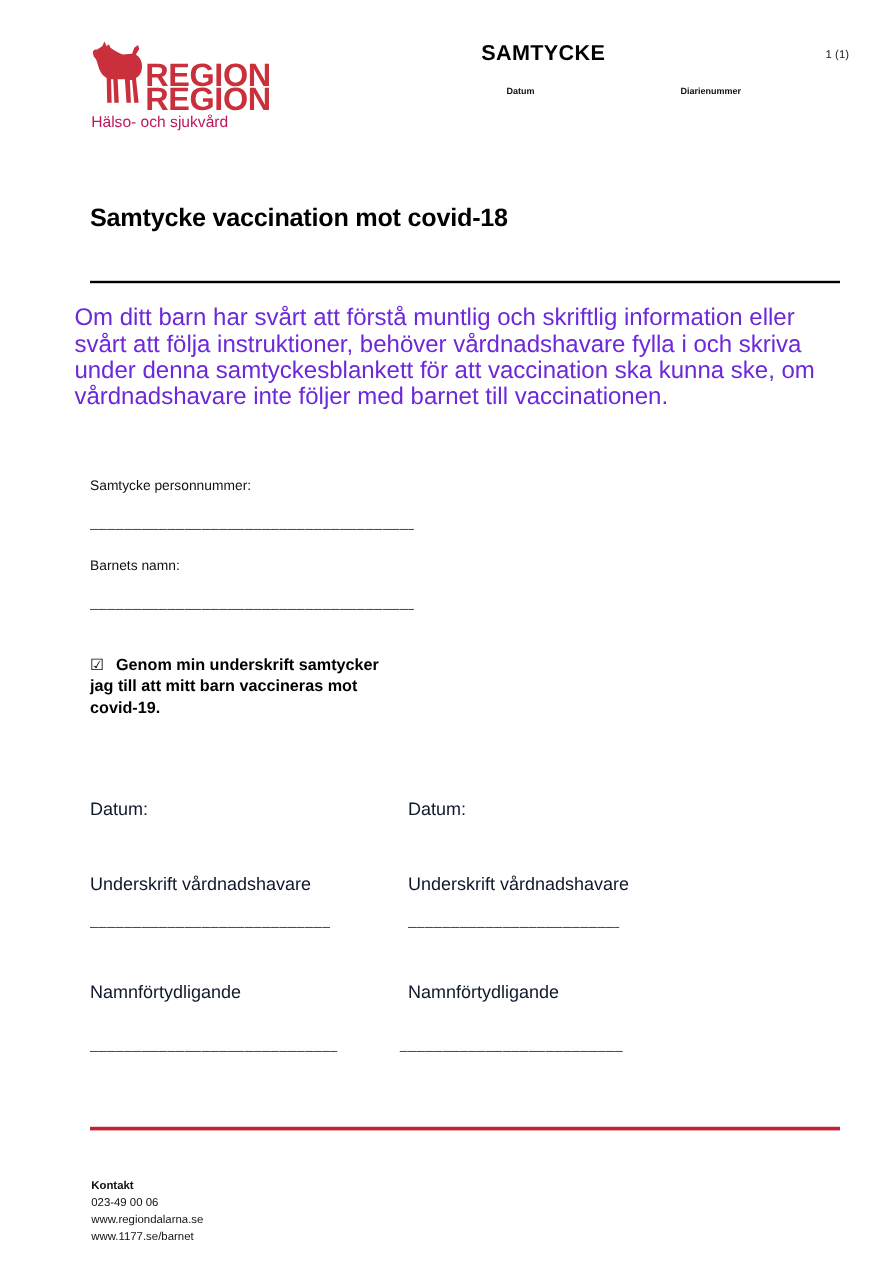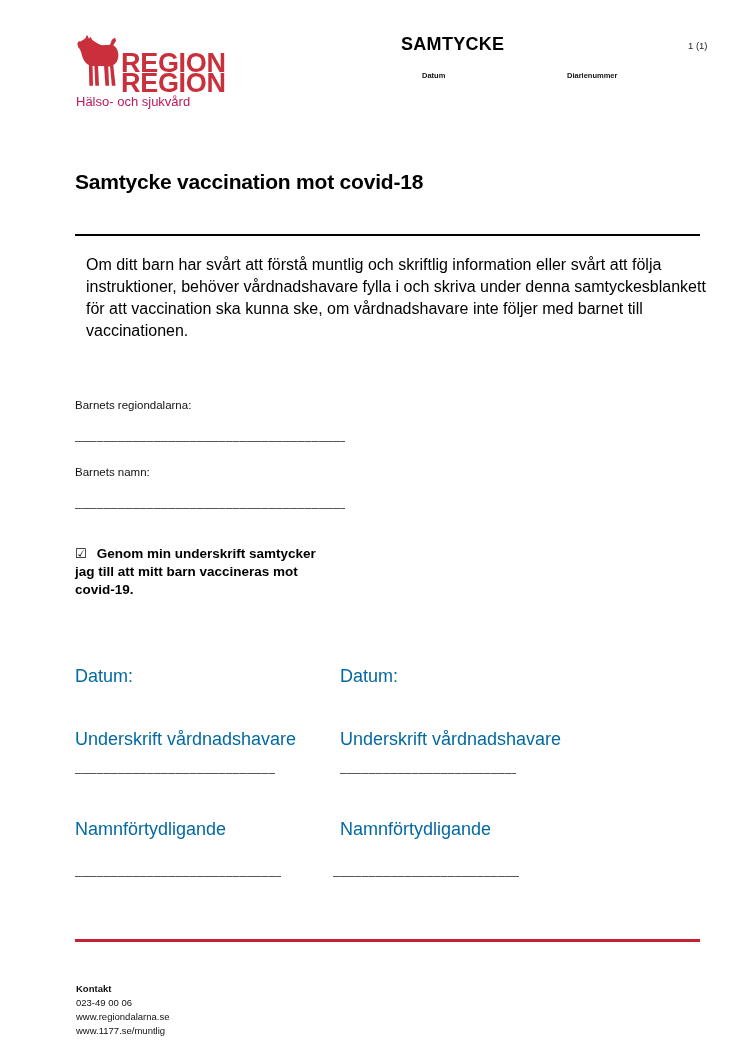--- a/index.html
+++ b/index.html
@@ -44,22 +44,22 @@
     font-size: 21px; font-weight: 700; color: #000;
     letter-spacing: -0.2px;
   }
   .title-rule {
     position: absolute; left: 75px; top: 234px;
     width: 625px; height: 2px; background: #000;
   }
 
   
   .intro {
-    position: absolute; left: 86px; top: 254px;
-    width: 622px; font-size: 16px; line-height: 22px; color: #000000;
+    position: absolute; left: 62px; top: 254px;
+    width: 622px; font-size: 20px; line-height: 22px; color: #6d28d9;
   }
 
   
   .field-label { position: absolute; left: 75px; font-size: 11.5px; color: #111; }
   .lbl-pnr { top: 399px; }
   .lbl-namn { top: 466px; }
   .fill-line {
     position: absolute; overflow: hidden; white-space: nowrap;
     font-size: 12px; line-height: 14px; height: 15px; color: #333;
     letter-spacing: 0.5px;
@@ -68,21 +68,21 @@
   .line-namn { left: 75px; top: 495px; width: 270px; }
 
   
   .consent {
     position: absolute; left: 75px; top: 545px; width: 258px;
     font-size: 13.5px; font-weight: 700; line-height: 18px; color: #000;
   }
   .consent .box { font-weight: 400; font-size: 13px; margin-right: 10px; }
 
   
-  .sig-label { position: absolute; font-size: 18px; color: #0369a1; }
+  .sig-label { position: absolute; font-size: 15px; color: #0f172a; }
   .col-l { left: 75px; }
   .col-r { left: 340px; }
   .row-datum { top: 666px; }
   .row-undr  { top: 729px; }
   .row-namnf { top: 819px; }
   .sig-line-l { left: 75px;  top: 760px; width: 200px; }
   .sig-line-r { left: 340px; top: 760px; width: 176px; }
   .nam-line-l { left: 75px;  top: 863px; width: 206px; }
   .nam-line-r { left: 333px; top: 863px; width: 186px; }
 
@@ -130,21 +130,21 @@
 <div class="doc-type">SAMTYCKE</div>
 <div class="page-number">1 (1)</div>
 <div class="meta-label meta-datum">Datum</div>
 <div class="meta-label meta-diarie">Diarienummer</div>
 
 <h1 class="doc-title">Samtycke vaccination mot covid-18</h1>
 <div class="title-rule"></div>
 
 <p class="intro">Om ditt barn har svårt att förstå muntlig och skriftlig information eller svårt att följa instruktioner, behöver vårdnadshavare fylla i och skriva under denna samtyckesblankett för att vaccination ska kunna ske, om vårdnadshavare inte följer med barnet till vaccinationen.</p>
 
-<div class="field-label lbl-pnr">Barnets regiondalarna:</div>
+<div class="field-label lbl-pnr">Samtycke personnummer:</div>
 <div class="fill-line line-pnr">______________________________________________________________</div>
 
 <div class="field-label lbl-namn">Barnets namn:</div>
 <div class="fill-line line-namn">______________________________________________________________</div>
 
 <p class="consent"><span class="box">☑</span><span>Genom min underskrift samtycker jag till att mitt barn vaccineras mot covid-19.</span></p>
 
 <div class="sig-label col-l row-datum">Datum:</div>
 <div class="sig-label col-l row-undr">Underskrift vårdnadshavare</div>
 <div class="fill-line sig-line-l">______________________________________________________________</div>
@@ -155,14 +155,14 @@
 <div class="sig-label col-r row-undr">Underskrift vårdnadshavare</div>
 <div class="fill-line sig-line-r">______________________________________________________________</div>
 <div class="sig-label col-r row-namnf">Namnförtydligande</div>
 <div class="fill-line nam-line-r">______________________________________________________________</div>
 
 <div class="footer-rule"></div>
 <div class="footer">
   <div class="bold">Kontakt</div>
   <div>023-49 00 06</div>
   <div>www.regiondalarna.se</div>
-  <div>www.1177.se/muntlig</div>
+  <div>www.1177.se/barnet</div>
 </div>
 
 </body></html>

